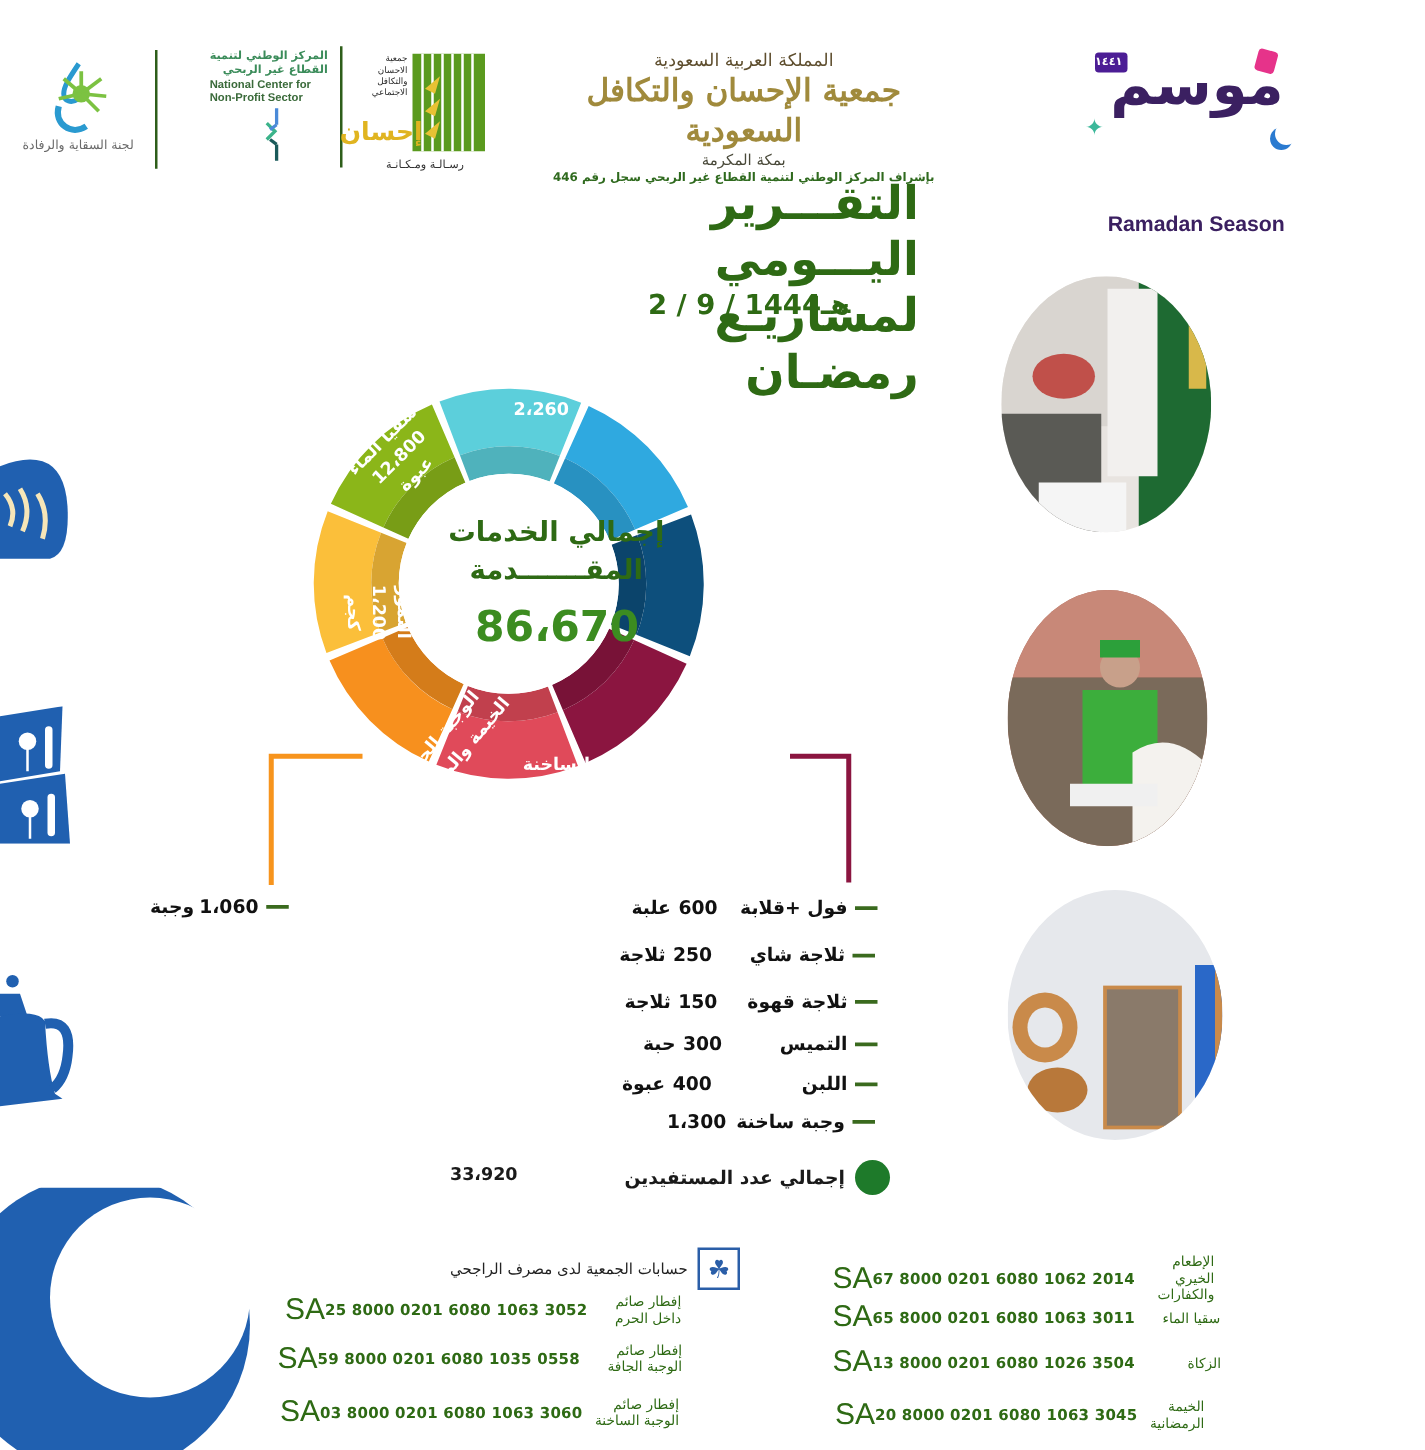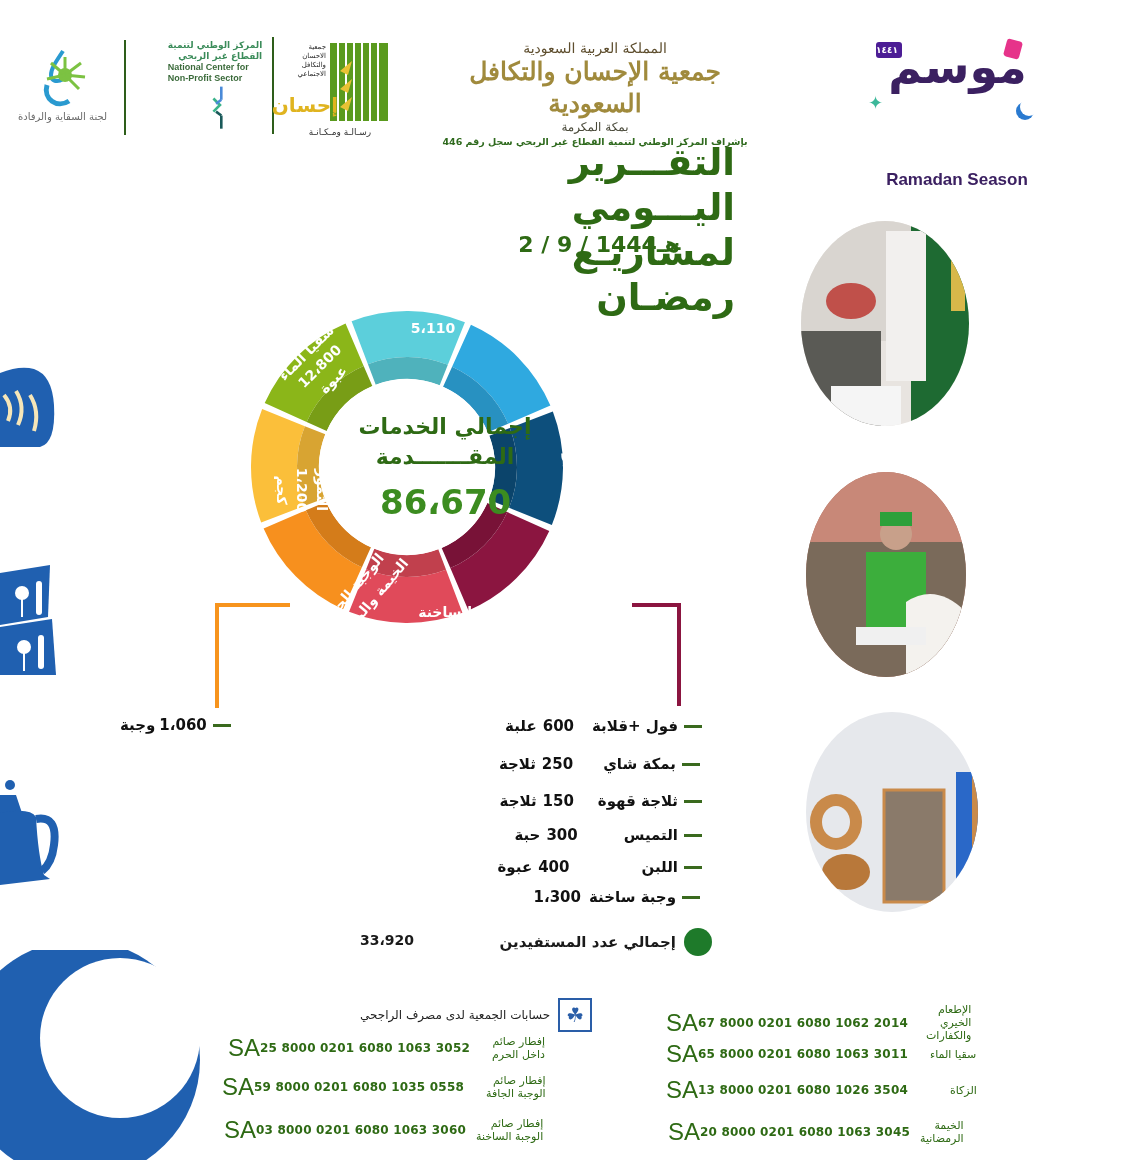--- a/index.html
+++ b/index.html
@@ -163,21 +163,21 @@
       <path d="M304.16917559643844,506.0617658648951 A110,110 0 0 1 304.8665590430995,426.14953808947416 L325.2932472344796,434.31963047157933 A88,88 0 0 0 324.7353404771507,498.24941269191606 Z" fill="#d8a432"></path>
       <path d="M264.7092618771254,403.0520067207147 A156,156 0 0 1 345.54506210381163,323.61488707618344 L363.6663899449954,365.8951126819242 A110,110 0 0 0 306.66678722104996,421.908466277427 Z" fill="#8bb619"></path>
       <path d="M306.66678722104996,421.908466277427 A110,110 0 0 1 363.6663899449954,365.8951126819242 L372.3331119559963,386.1160901455394 A88,88 0 0 0 326.73342977683996,430.9267730219416 Z" fill="#789d16"></path>
       <circle cx="407" cy="467" r="88" fill="#ffffff"></circle>
     </g>
 </svg>
 
 <div class="seg-label" style="left:368px; top:268px; width:130px; font-size:14px; line-height:24px;">
   <div>الوجبة الجافة</div>
   <div>الساحات</div>
-  <div>5،110</div>
+  <div>2،260</div>
 </div>
 <div class="seg-label" style="left:505px; top:310px; width:90px; transform:rotate(40deg); line-height:22px;">
   <div>داخل الحرم</div>
   <div>2،000</div>
 </div>
 <div class="seg-label" style="left:545px; top:432px; width:90px; transform:rotate(90deg); line-height:20px;">
   <div>العصيرات</div>
   <div>8،100</div>
   <div>عبوة</div>
 </div>
@@ -223,21 +223,21 @@
 
 <div id="tent-list">
   <div class="row" style="right:438px; top:717px;">
     <span class="dash"></span>
     <span>فول +قلابة</span>
     <span class="val">600</span>
     <span style="margin-right:6px;">علبة</span>
   </div>
   <div class="row" style="right:440px; top:755px;">
     <span class="dash"></span>
-    <span>بمكة شاي</span>
+    <span>ثلاجة شاي</span>
     <span class="val" style="margin-right:30px;">250</span>
     <span style="margin-right:6px;">ثلاجة</span>
   </div>
   <div class="row" style="right:438px; top:792px;">
     <span class="dash"></span>
     <span>ثلاجة قهوة</span>
     <span class="val" style="margin-right:24px;">150</span>
     <span style="margin-right:6px;">ثلاجة</span>
   </div>
   <div class="row" style="right:438px; top:826px;">

